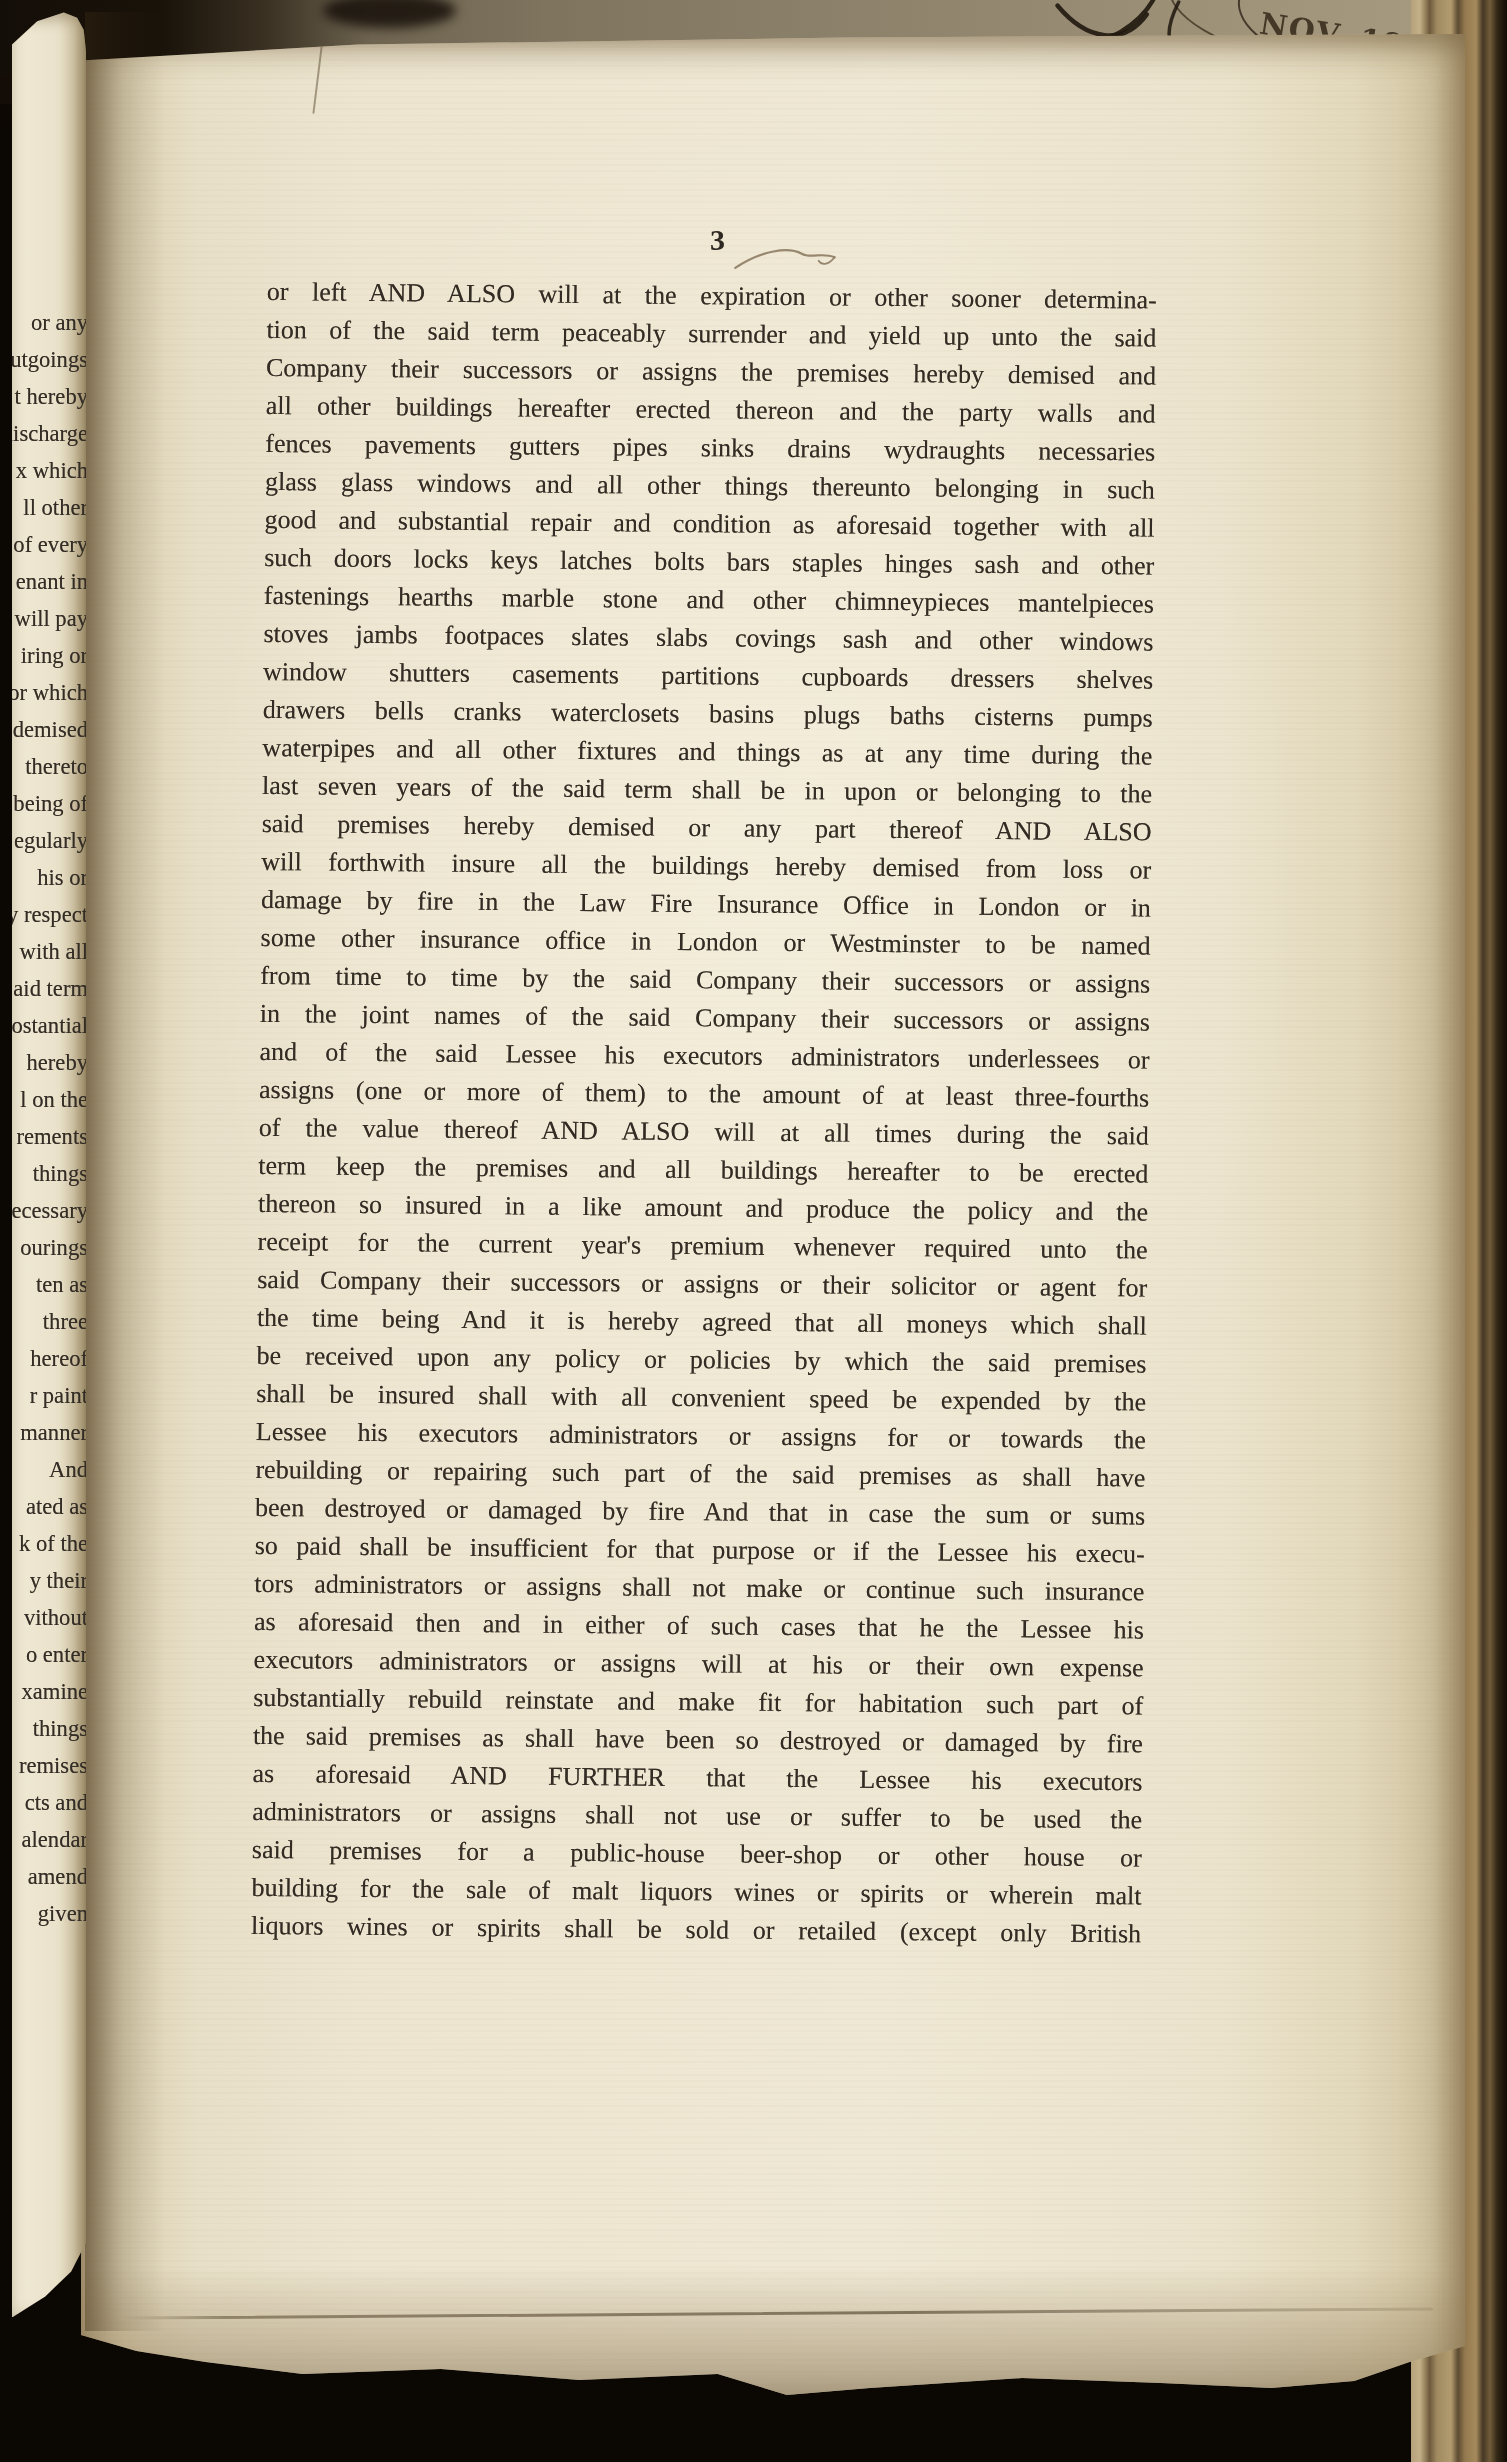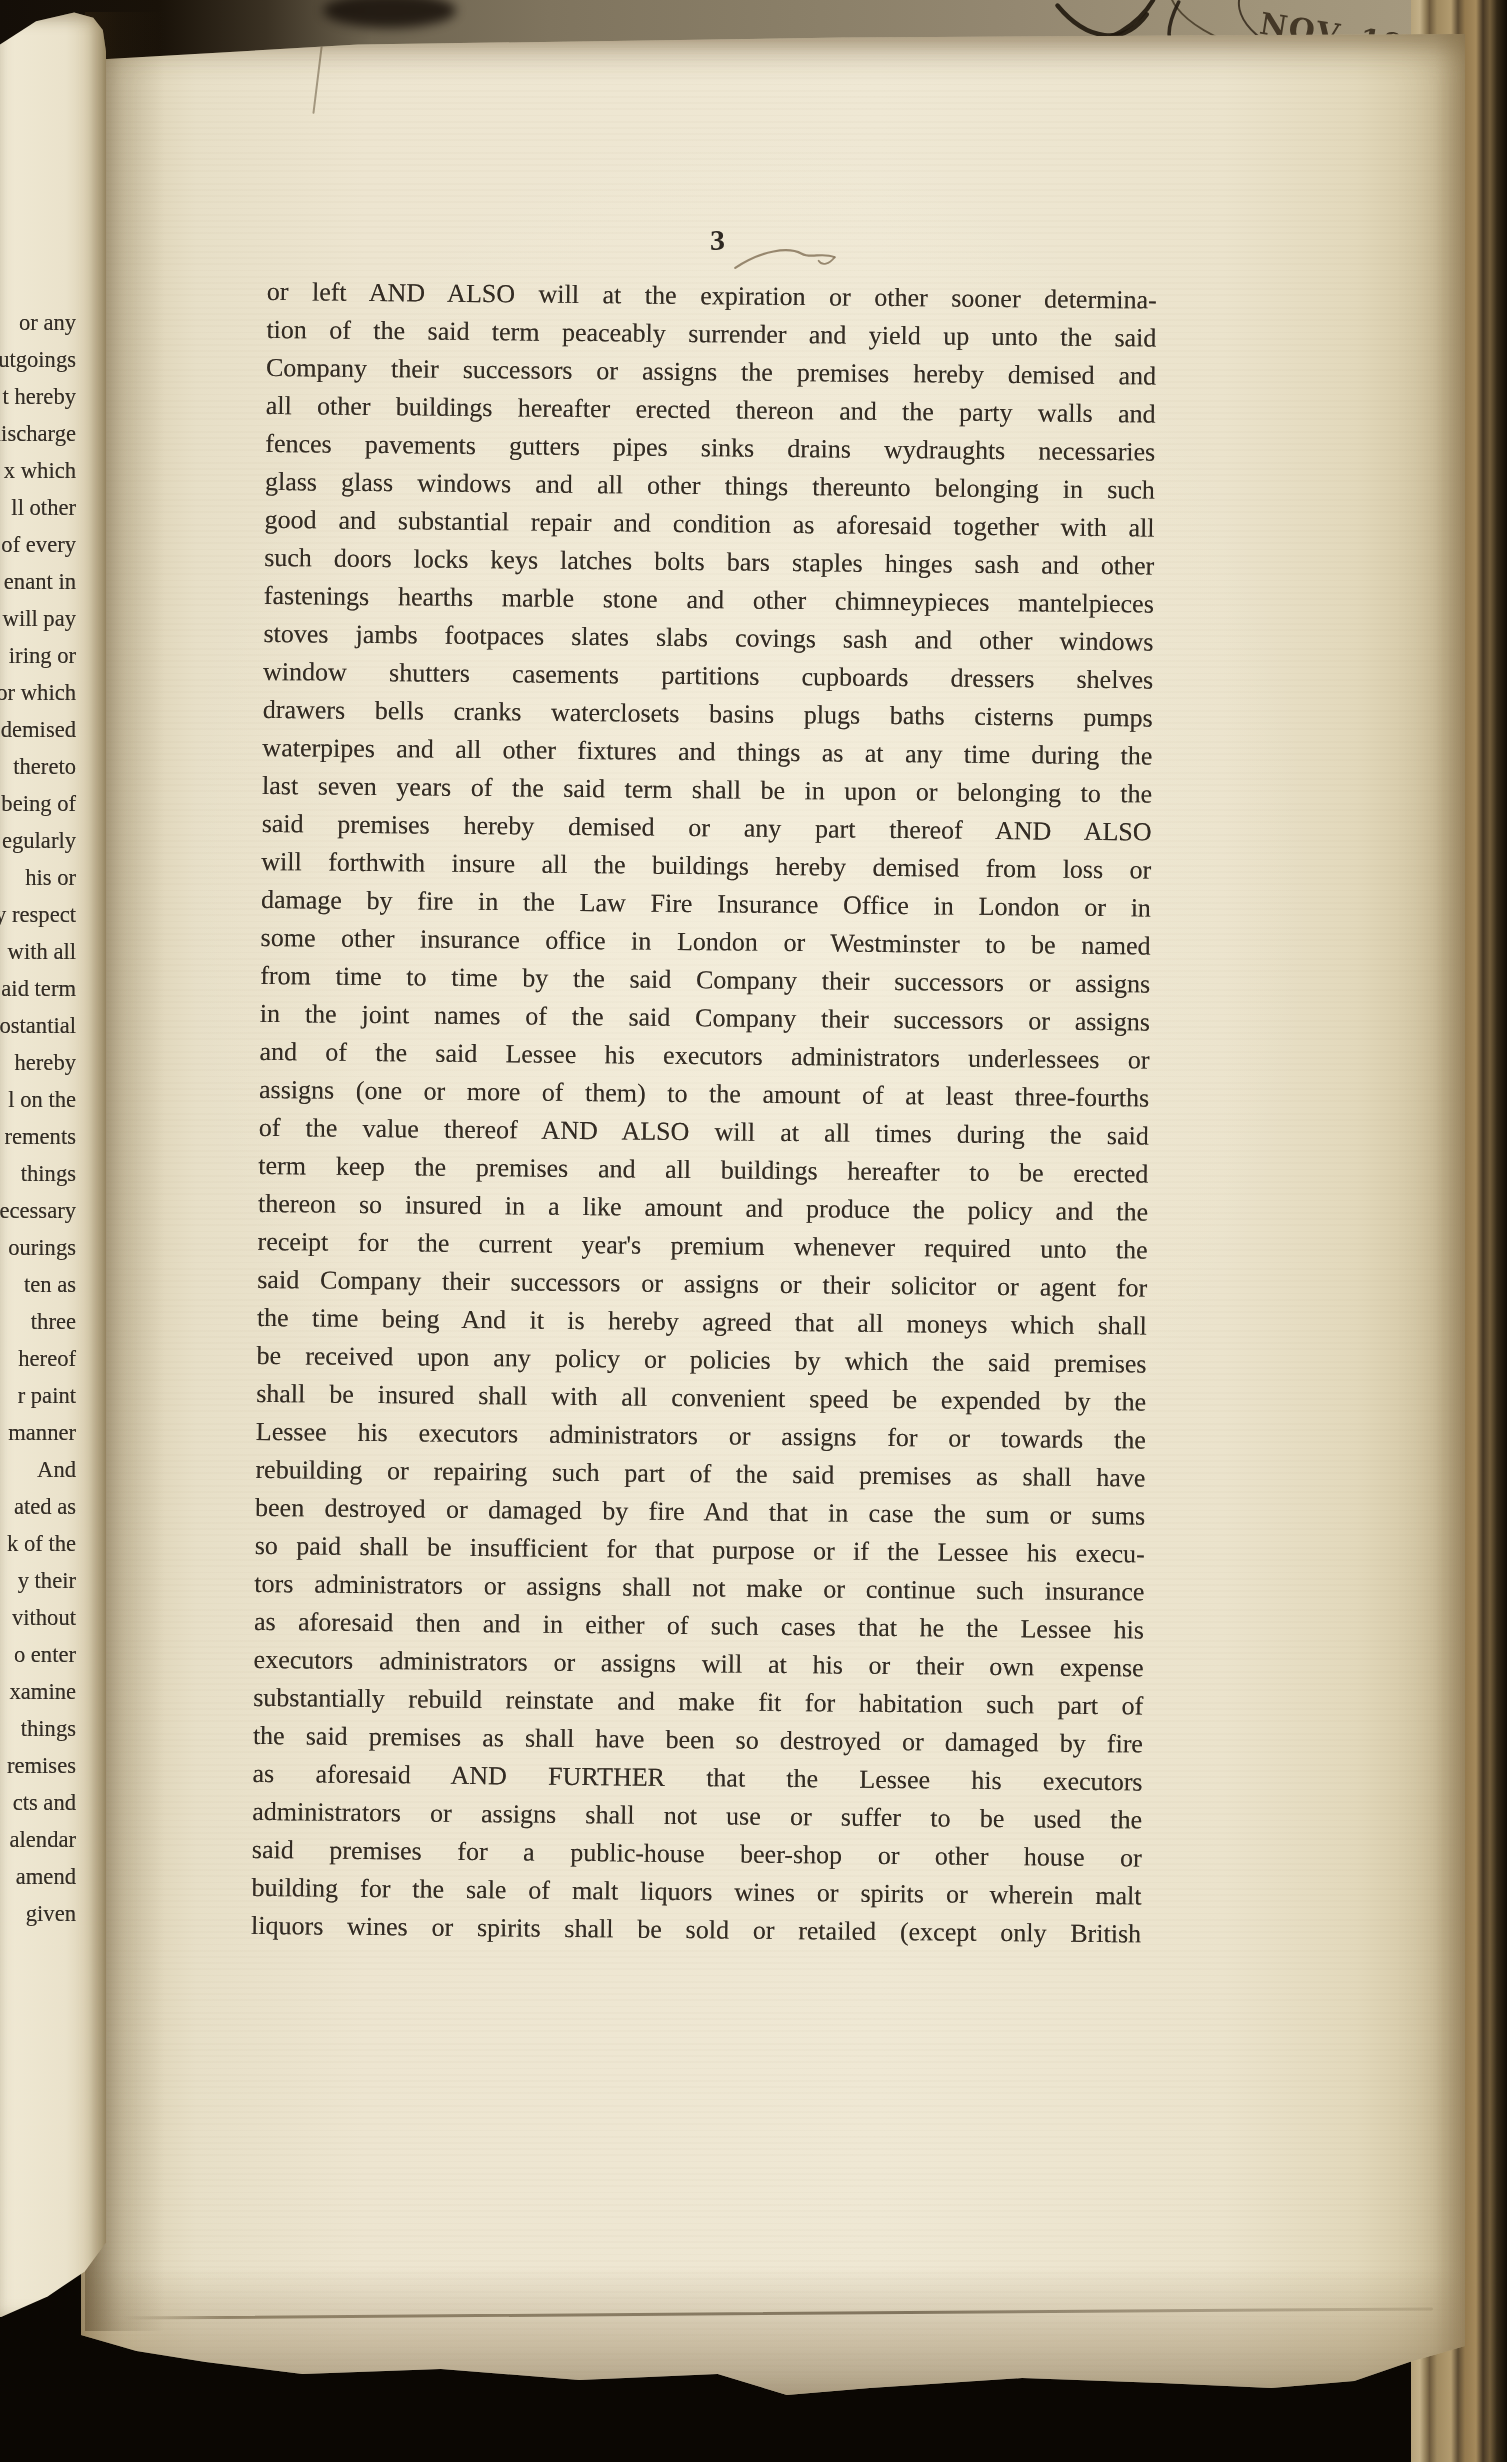--- a/index.html
+++ b/index.html
@@ -94,21 +94,21 @@
     transform:rotate(0.55deg);transform-origin:0 0;
     color:#332c24;font-size:26px;
   }
   .text-line{
     height:38px;line-height:38px;white-space:normal;
     text-align:justify;text-align-last:justify;
     text-shadow:0 0 0.4px rgba(40,30,20,.55);
   }
   
   .left-strip{
-    position:absolute;left:0;top:12.4px;width:106px;height:2305px;z-index:8;
+    position:absolute;left:12px;top:12.4px;width:74px;height:2305px;z-index:8;
     overflow:hidden;
     background:linear-gradient(90deg,#f0e9d4 0%,#eae2cb 62%,#dcd1b4 84%,#c3b697 96%,#ab9d7d 100%);
     clip-path:polygon(0 32px,34% 8.9px,70% 0,88% 5.3px,97% 17.7px,100% 39px,
       100% 2230px,80% 2259px,45% 2284px,0 2305px);
     box-shadow:inset -12.4px 0 16px rgba(120,100,60,.35),inset 0 8.9px 12.4px rgba(90,70,40,.25);
   }
   .strip-shadow{
     position:absolute;left:85px;top:12.4px;width:80px;height:2319px;z-index:7;
     background:linear-gradient(90deg,rgba(60,44,20,.38),rgba(60,44,20,.14) 45%,rgba(60,44,20,0));
   }

